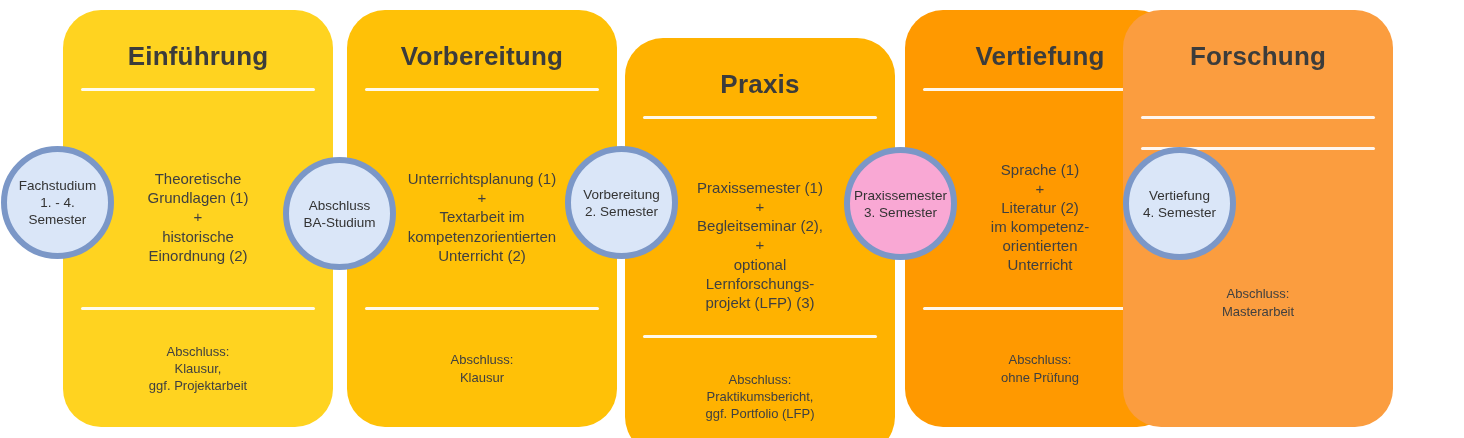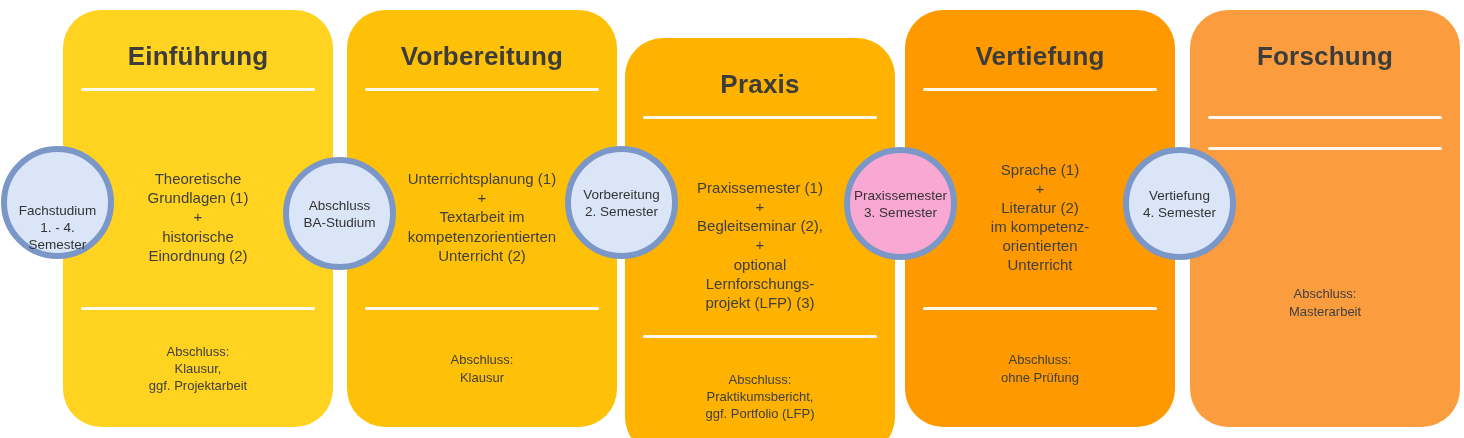--- a/index.html
+++ b/index.html
@@ -18,21 +18,21 @@
     top: 10px;
     width: 270px; height: 417px;
     border-radius: 38px;
     display: flex;
     flex-direction: column;
   }
   .phase-1 { left: 63px; }
   .phase-2 { left: 347px; }
   .phase-3 { left: 625px; margin-top: 28px; }
   .phase-4 { left: 905px; }
-  .phase-5 { left: 1190px; gap: 28px; }
+  .phase-5 { left: 1123px; gap: 28px; }
   .phase-title {
     height: 78px;
     padding-top: 14px;
     display: flex; align-items: center; justify-content: center;
     font-size: 26px; font-weight: 700; color: #3c3c3b;
     letter-spacing: 0.2px;
   }
   .divider {
     height: 3px;
     margin: 0 18px;
@@ -139,21 +139,21 @@
   </div>
 
   <div class="phase phase-5" style="background-color: rgb(251, 157, 63);">
     <div class="phase-title">Forschung</div>
     <div class="divider" style="background-color: rgb(255, 255, 255);"></div>
     <div class="divider" style="background-color: rgb(255, 255, 255);"></div>
     <div class="phase-footer">Abschluss:
 Masterarbeit</div>
   </div>
 
-  <div class="milestone milestone-1" style="background-color: rgb(218, 230, 248); border-color: rgb(123, 151, 199); align-items: flex-end;">
+  <div class="milestone milestone-1" style="background-color: rgb(218, 230, 248); border-color: rgb(123, 151, 199);">
     <div class="milestone-label">Fachstudium
 1. - 4.
 Semester</div>
   </div>
 
   <div class="milestone milestone-2" style="background-color: rgb(218, 230, 248); border-color: rgb(123, 151, 199);">
     <div class="milestone-label">Abschluss
 BA-Studium</div>
   </div>
 

